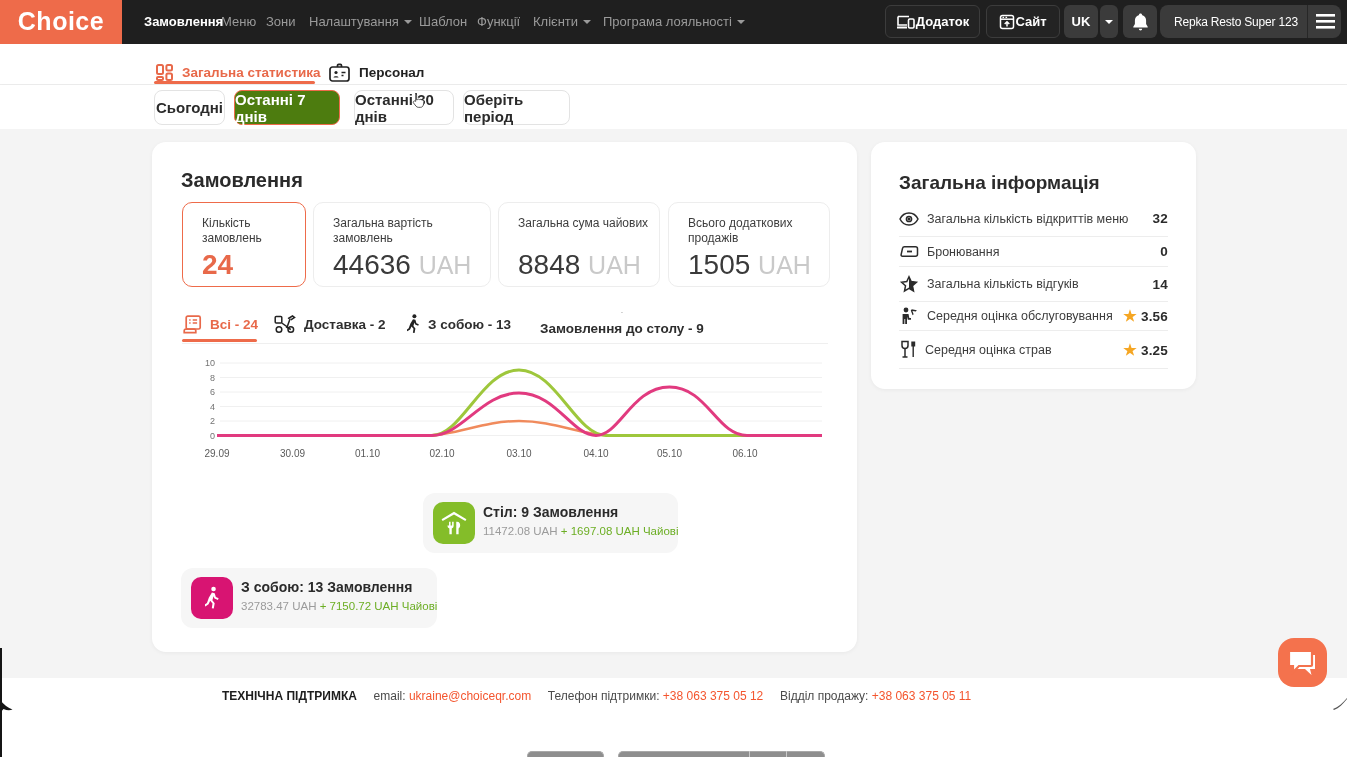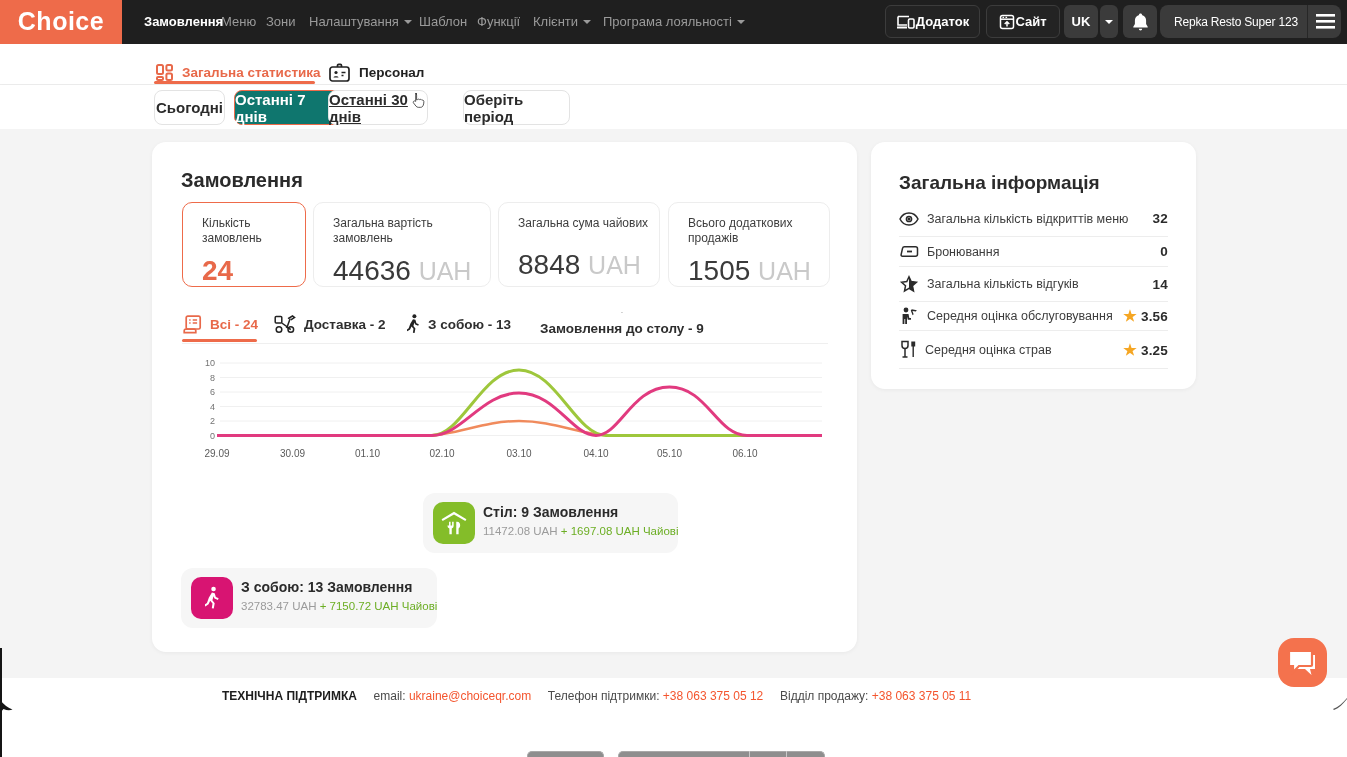--- a/index.html
+++ b/index.html
@@ -17,32 +17,32 @@
 
 
 #tabsrow { position:absolute; left:0; top:44px; width:1347px; height:41px; background:#fff; }
 #tabsrow .sep { position:absolute; left:0; bottom:0; width:1347px; height:1px; background:#ececec; }
 .ttab { position:absolute; top:0; height:56px; display:flex; align-items:center; gap:9px; font-size:13.5px; font-weight:bold; }
 #underline1 { position:absolute; left:154px; top:81px; width:161px; height:3px; background:#ee6b4a; border-radius:2px; }
 
 
 #btnrow { position:absolute; left:0; top:85px; width:1347px; height:44px; background:#fff; box-shadow:0 2px 4px rgba(0,0,0,0.04); }
 .pbtn { position:absolute; top:5px; height:35px; border-radius:8px; background:#fff; border:1px solid #e3e3e3; color:#2b2b2b; font-size:15px; font-weight:bold; display:flex; align-items:center; justify-content:center; }
-.pbtn.on { background:#0f766e; border-color:#ee6b4a; color:#fff; }
+.pbtn.on { background:#4d7c0f; border-color:#ee6b4a; color:#fff; }
 
 
 #content { position:absolute; left:0; top:129px; width:1347px; height:549px; background:#f4f4f4; }
 .card { position:absolute; background:#fff; border-radius:14px; box-shadow:0 1px 4px rgba(0,0,0,0.05); }
 #card1 { left:152px; top:13px; width:705px; height:510px; }
 #card2 { left:871px; top:13px; width:325px; height:247px; }
 
 .h1 { font-size:20px; font-weight:bold; color:#2b2b2b; }
 .sbox { position:absolute; top:60px; height:85px; border:1px solid #ededed; border-radius:10px; padding:13px 14px 0 19px; }
 .sbox .lbl { font-size:12px; color:#3d3d3d; line-height:15px; }
-.sbox .num { font-size:28px; color:#3a3a3a; margin-top:9px; white-space:nowrap; }
+.sbox .num { font-size:28px; color:#3a3a3a; margin-top:3px; white-space:nowrap; }
 .sbox .num .uah { color:#c9c9c9; font-size:25px; }
 .otab { position:absolute; top:170px; height:24px; display:flex; align-items:center; gap:8px; font-size:13.5px; font-weight:bold; color:#2e2e2e; }
 
 .chip { position:absolute; background:#f6f6f6; border-radius:12px; height:60px; }
 .chip .ic { position:absolute; left:10px; top:9px; width:42px; height:42px; border-radius:10px; display:flex; align-items:center; justify-content:center; }
 .chip .t1 { position:absolute; left:60px; top:11px; font-size:14px; font-weight:bold; color:#2b2b2b; white-space:nowrap; }
 .chip .t2 { position:absolute; left:60px; top:31.5px; font-size:11.5px; color:#9b9b9b; white-space:nowrap; }
 .chip .t2 b { color:#6cae24; font-weight:normal; }
 
 .irow { position:absolute; left:28px; width:269px; display:flex; align-items:center; gap:8px; font-size:12.5px; color:#3d3d3d; white-space:nowrap; }
@@ -131,21 +131,21 @@
       <path d="M12.5 9.5 h4 M12.5 12.5 h2" stroke-width="1.6"></path>
     </svg>
     <span>Персонал</span>
   </div>
 </div>
 <div id="underline1"></div>
 
 <div id="btnrow">
   <div class="pbtn" style="left:154px; width:71px;">Сьогодні</div>
   <div class="pbtn on" style="left:234px; width:106px;">Останні 7 днів</div>
-  <div class="pbtn" style="left:328px; width:100px;text-decoration:underline;">Останні 30 днів</div>
+  <div class="pbtn" style="left:354px; width:100px;">Останні 30 днів</div>
   <div class="pbtn" style="left:463px; width:107px;">Оберіть період</div>
 </div>
 
 <div id="content">
   <div class="card" id="card1">
     <div class="h1" style="position:absolute; left:29px; top:27px;">Замовлення</div>
 
     <div class="sbox" style="left:30px; width:124px; border-color:#ee6b4a;">
       <div class="lbl">Кількість<br>замовлень</div>
       <div class="num" style="color:#e8694a; font-weight:bold; font-size:28px;">24</div>

